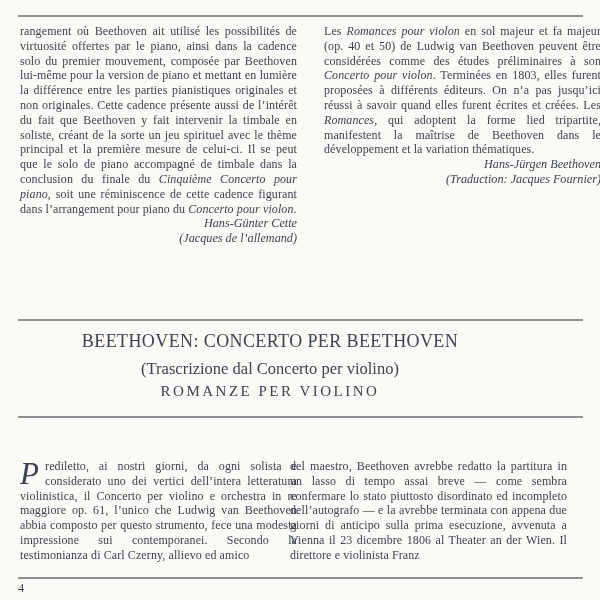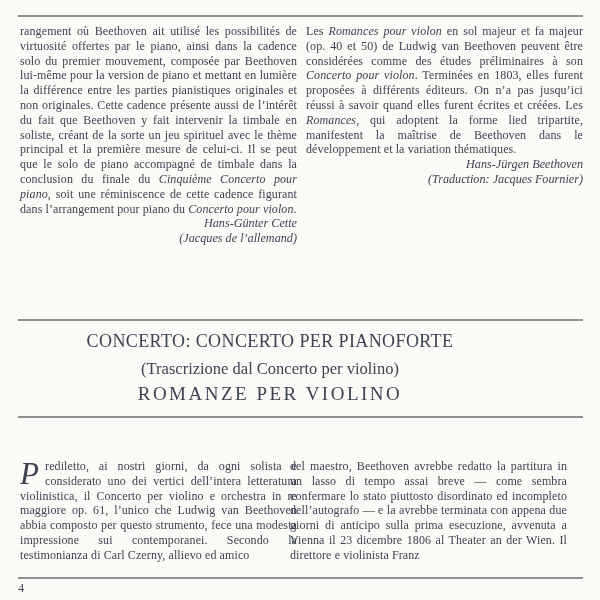--- a/index.html
+++ b/index.html
@@ -26,21 +26,21 @@
     height: 1.6px;
     background: var(--rule, #8e9094);
   }
   .rule-top        { top: 15px; }
   .rule-mid-top    { top: 319px; }
   .rule-mid-bottom { top: 416px; }
   .rule-bottom     { top: 577px; }
 
   .col { position: absolute; width: 277px; }
   .col-fr-left  { left: 20px;  top: 24px; }
-  .col-fr-right { left: 306px; top: 24px; }
+  .col-fr-right { left: 324px; top: 24px; }
   .col-it-left  { left: 20px;  top: 459px; }
   .col-it-right { left: 290px; top: 459px; }
 
   .body-text {
     margin: 0;
     font-size: 12px;
     line-height: 14.8px;
     text-align: justify;
     letter-spacing: 0.1px;
   }
@@ -64,21 +64,21 @@
   .title-block {
     position: absolute;
     left: 0;
     top: 331px;
     width: 100%;
     text-align: center;
     color: var(--text, #3d4352);
   }
   .title-line1 { font-size: 18px;   letter-spacing: 0.4px; margin-bottom: 7px; }
   .title-line2 { font-size: 16.5px; margin-bottom: 4px; }
-  .title-line3 { font-size: 19px; letter-spacing: 2.5px; }
+  .title-line3 { font-size: 15px; letter-spacing: 2.5px; }
 
   .page-number {
     position: absolute;
     left: 18px;
     top: 581px;
     font-size: 12.5px;
   }
 </style>
 </head>
 <body>
@@ -95,21 +95,21 @@
 
   <div class="col col-fr-right" lang="fr">
     <p class="body-text"><span>Les </span><i>Romances pour violon</i><span> en sol majeur et fa majeur (op. 40 et 50) de Ludwig van Beethoven peuvent être considérées comme des études préliminaires à son </span><i>Concerto pour violon</i><span>. Terminées en 1803, elles furent proposées à différents éditeurs. On n’a pas jusqu’ici réussi à savoir quand elles furent écrites et créées. Les </span><i>Romances</i><span>, qui adoptent la forme lied tripartite, manifestent la maîtrise de Beethoven dans le développement et la variation thématiques.</span></p>
     <div class="sig">Hans-Jürgen Beethoven</div>
     <div class="sig">(Traduction: Jacques Fournier)</div>
   </div>
 
   <div class="rule rule-mid-top"></div>
 
   <div class="title-block">
-    <div class="title-line1">CONCERTO: CONCERTO PER PIANOFORTE</div>
+    <div class="title-line1">BEETHOVEN: CONCERTO PER BEETHOVEN</div>
     <div class="title-line2">(Trascrizione dal Concerto per violino)</div>
     <div class="title-line3">ROMANZE PER VIOLINO</div>
   </div>
 
   <div class="rule rule-mid-bottom"></div>
 
   <div class="col col-it-left" lang="it">
     <p class="body-text"><span class="dropcap">P</span><span>rediletto, ai nostri giorni, da ogni solista e considerato uno dei vertici dell’intera letteratura violinistica, il Concerto per violino e orchestra in re maggiore op. 61, l’unico che Ludwig van Beethoven abbia composto per questo strumento, fece una modesta impressione sui contemporanei. Secondo la testimonianza di Carl Czerny, allievo ed amico</span></p>
   </div>
 

